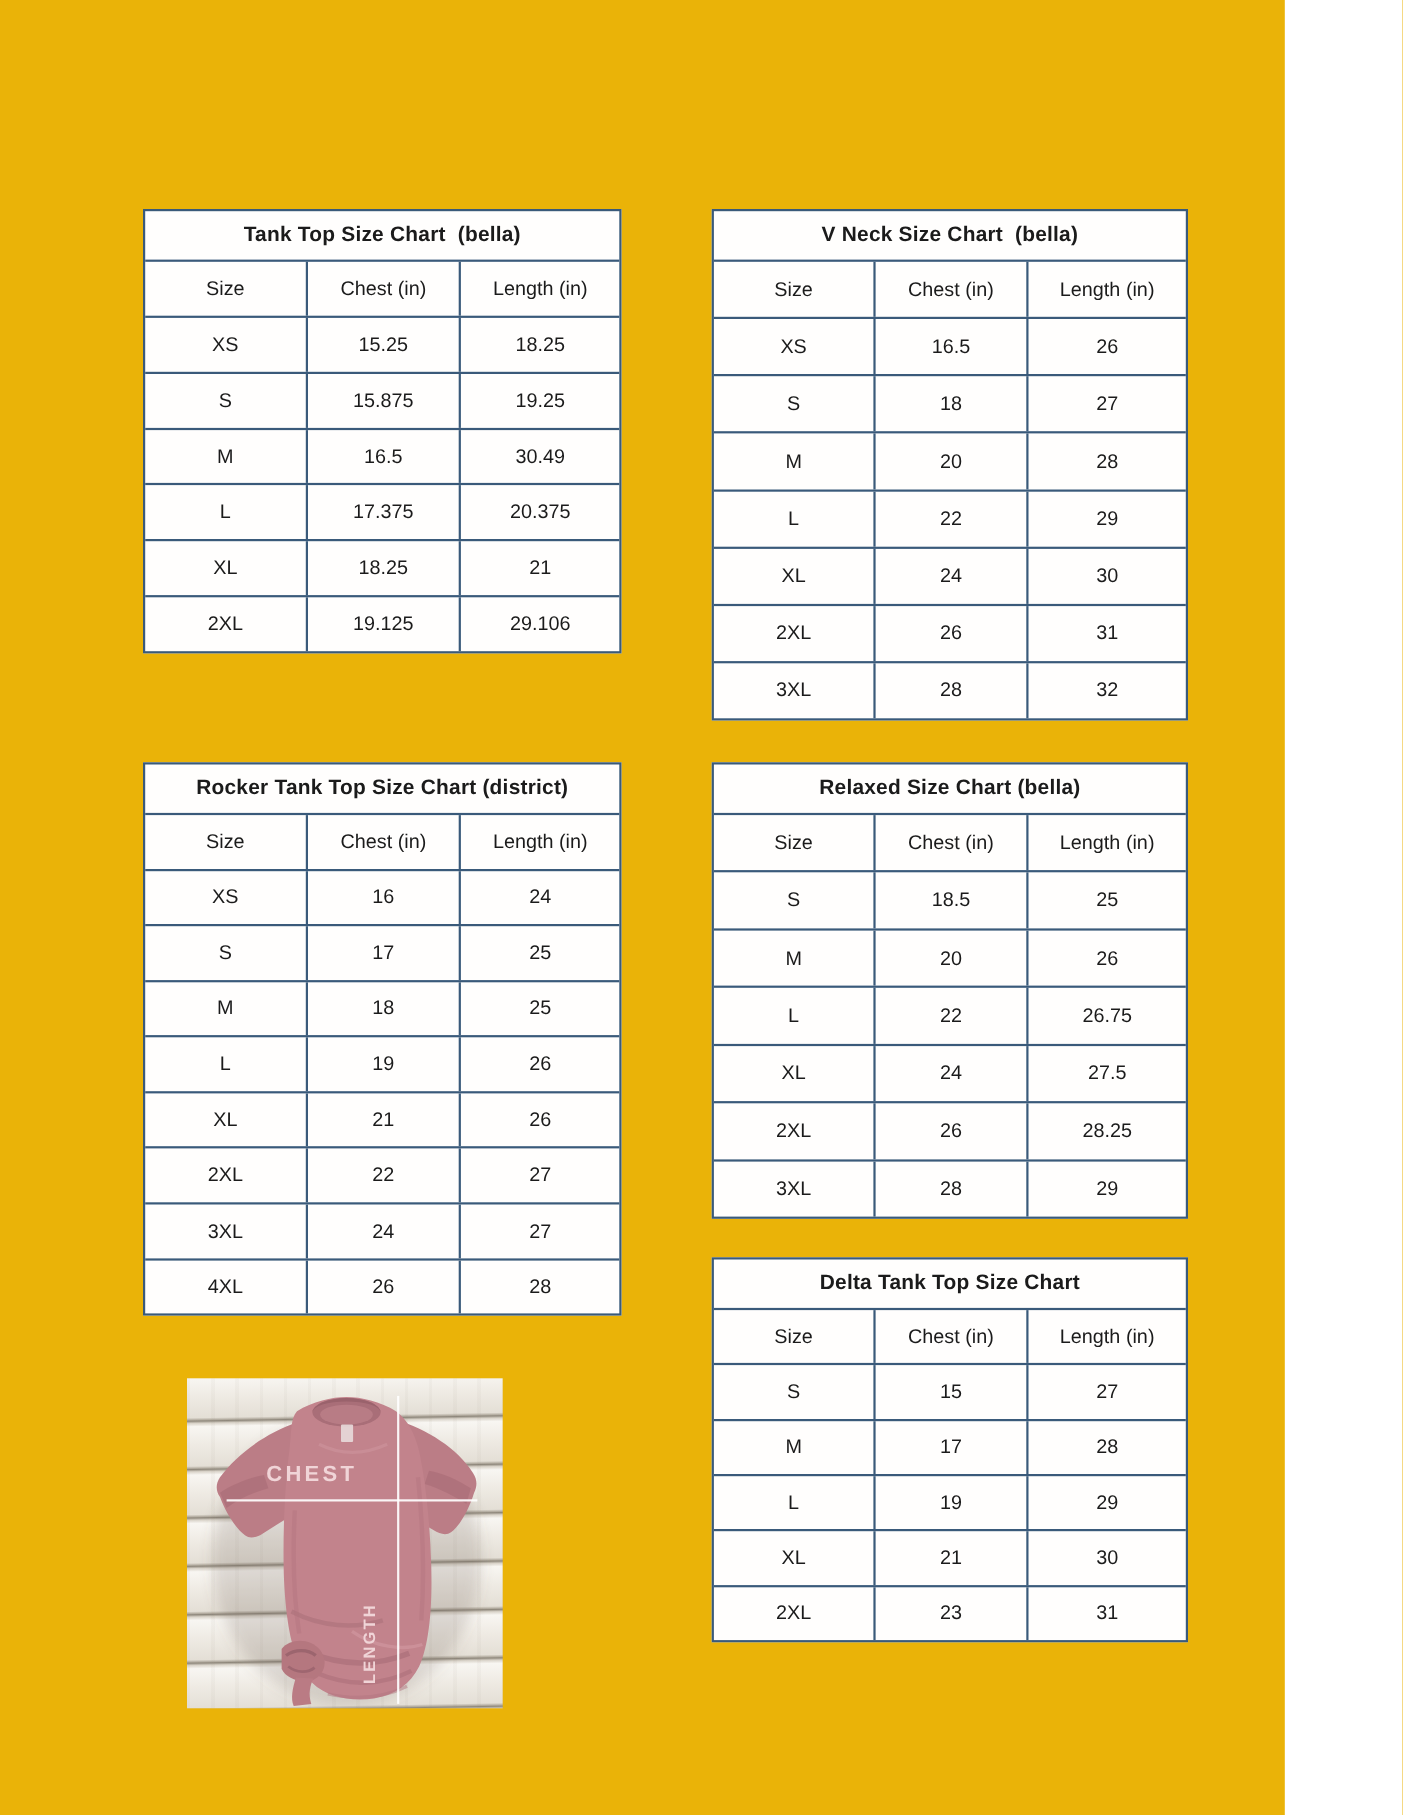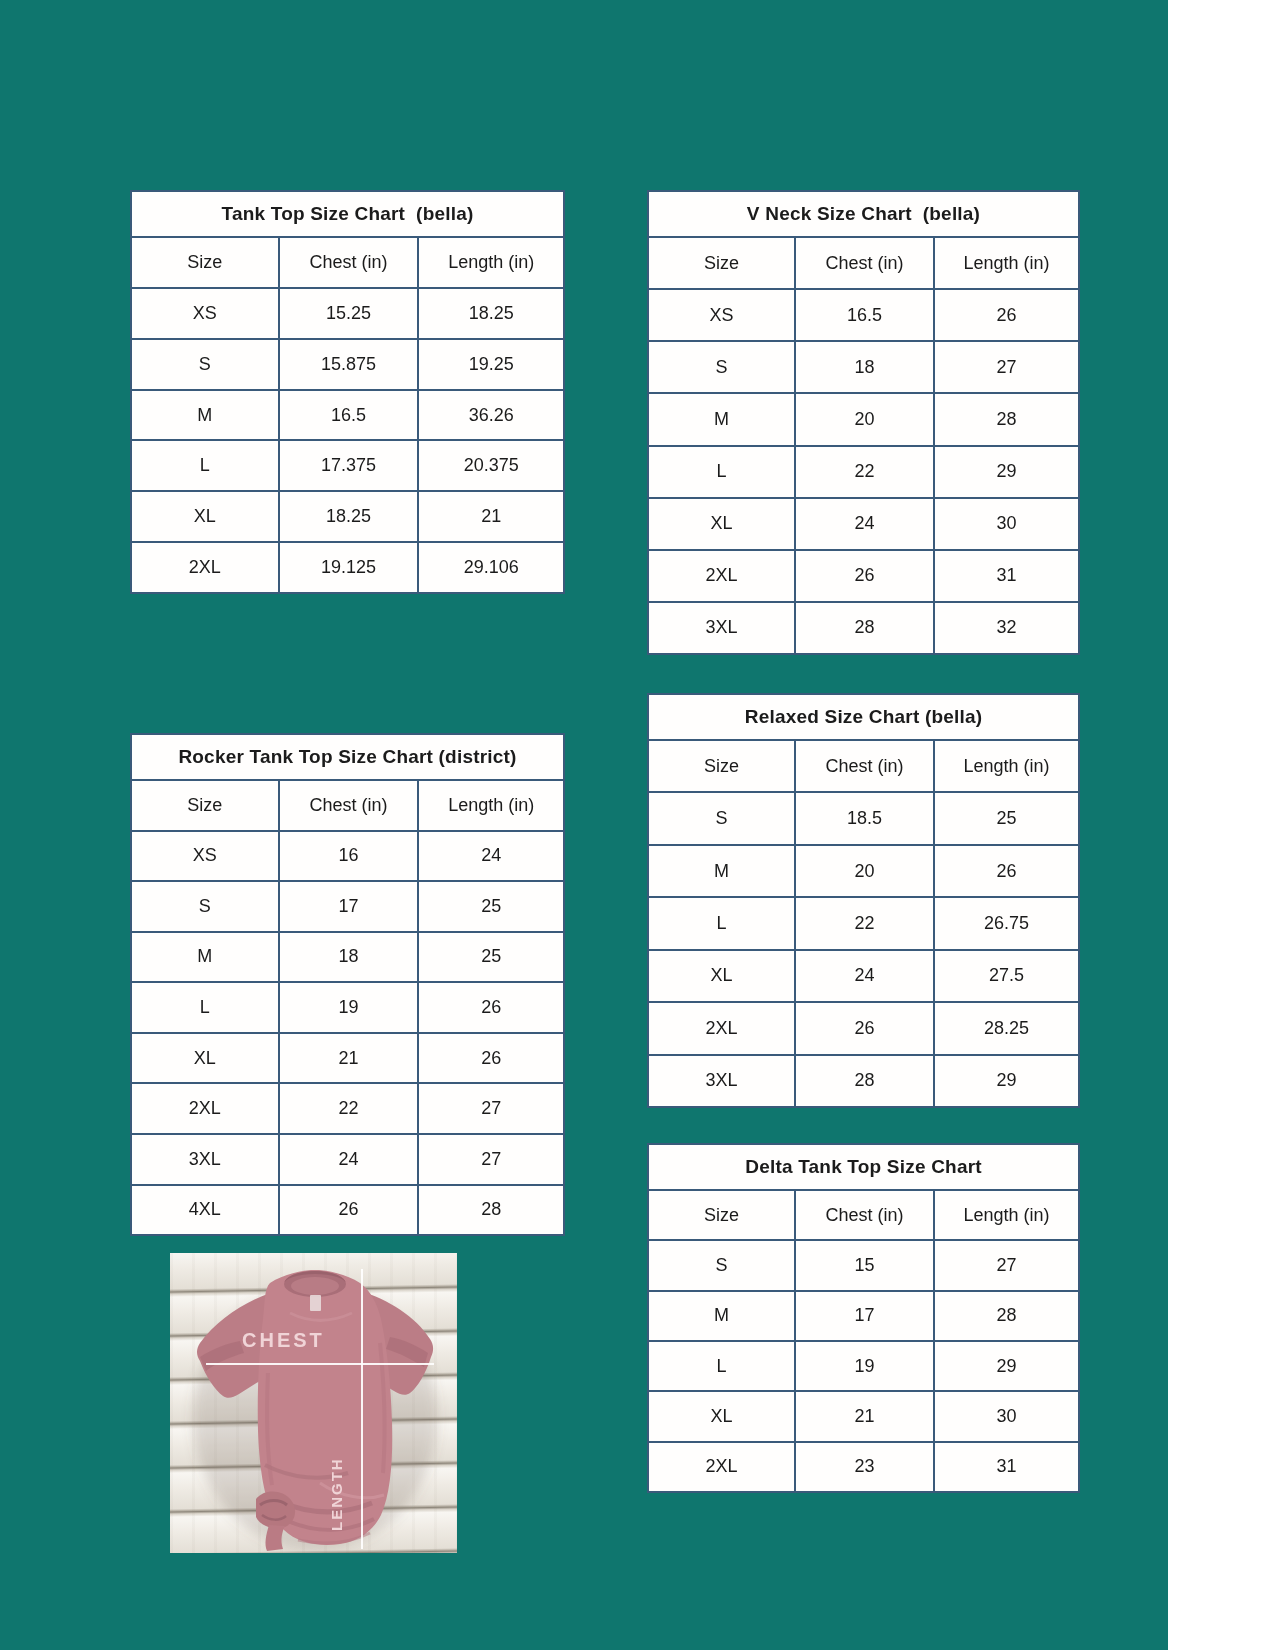--- a/index.html
+++ b/index.html
@@ -6,21 +6,21 @@
     --bc:#3a5a7a;           
     --txt:#1b1b1b;
   }
   html,body{margin:0;padding:0;}
   body{
     width:1275px;height:1650px;
     background:#ffffff;
     font-family:"Liberation Sans", sans-serif;
     color:var(--txt);
   }
-  #sheet{position:relative;width:1168px;height:1650px;overflow:hidden;background:#0f766e;}
+  #sheet{position:relative;width:1168px;height:1650px;overflow:hidden;background:#eab308;}
 
   
   .size-table{
     position:absolute;
     display:flex;flex-direction:column;
     border:2px solid var(--bc);
     background:#fffefd;
     box-sizing:border-box;
   }
   .t-title{
@@ -40,21 +40,21 @@
   .t-cell{
     display:flex;align-items:center;justify-content:center;
     font-size:18px;
     overflow:hidden;
   }
   .t-cell + .t-cell{border-left:2px solid var(--bc);}
 
   
   #tbl-tank   {left:130px; top:190px;  width:435px; height:404px;}
   #tbl-vneck  {left:647px; top:190px;  width:433px; height:465px;}
-  #tbl-rocker {left:130px; top:733px;  width:435px; height:503px;}
+  #tbl-rocker {left:130px; top:693px;  width:435px; height:503px;}
   #tbl-relaxed{left:647px; top:693px;  width:433px; height:415px;}
   #tbl-delta  {left:647px; top:1143px; width:433px; height:350px;}
 
   
   .photo{
     position:absolute;
     left:170px;top:1253px;width:287px;height:300px;
     overflow:hidden;
     background:
       repeating-linear-gradient(90deg,
@@ -99,21 +99,21 @@
         <div class="t-cell">18.25</div>
       </div>
       <div class="t-row">
         <div class="t-cell">S</div>
         <div class="t-cell">15.875</div>
         <div class="t-cell">19.25</div>
       </div>
       <div class="t-row">
         <div class="t-cell">M</div>
         <div class="t-cell">16.5</div>
-        <div class="t-cell">36.26</div>
+        <div class="t-cell">30.49</div>
       </div>
       <div class="t-row">
         <div class="t-cell">L</div>
         <div class="t-cell">17.375</div>
         <div class="t-cell">20.375</div>
       </div>
       <div class="t-row">
         <div class="t-cell">XL</div>
         <div class="t-cell">18.25</div>
         <div class="t-cell">21</div>

